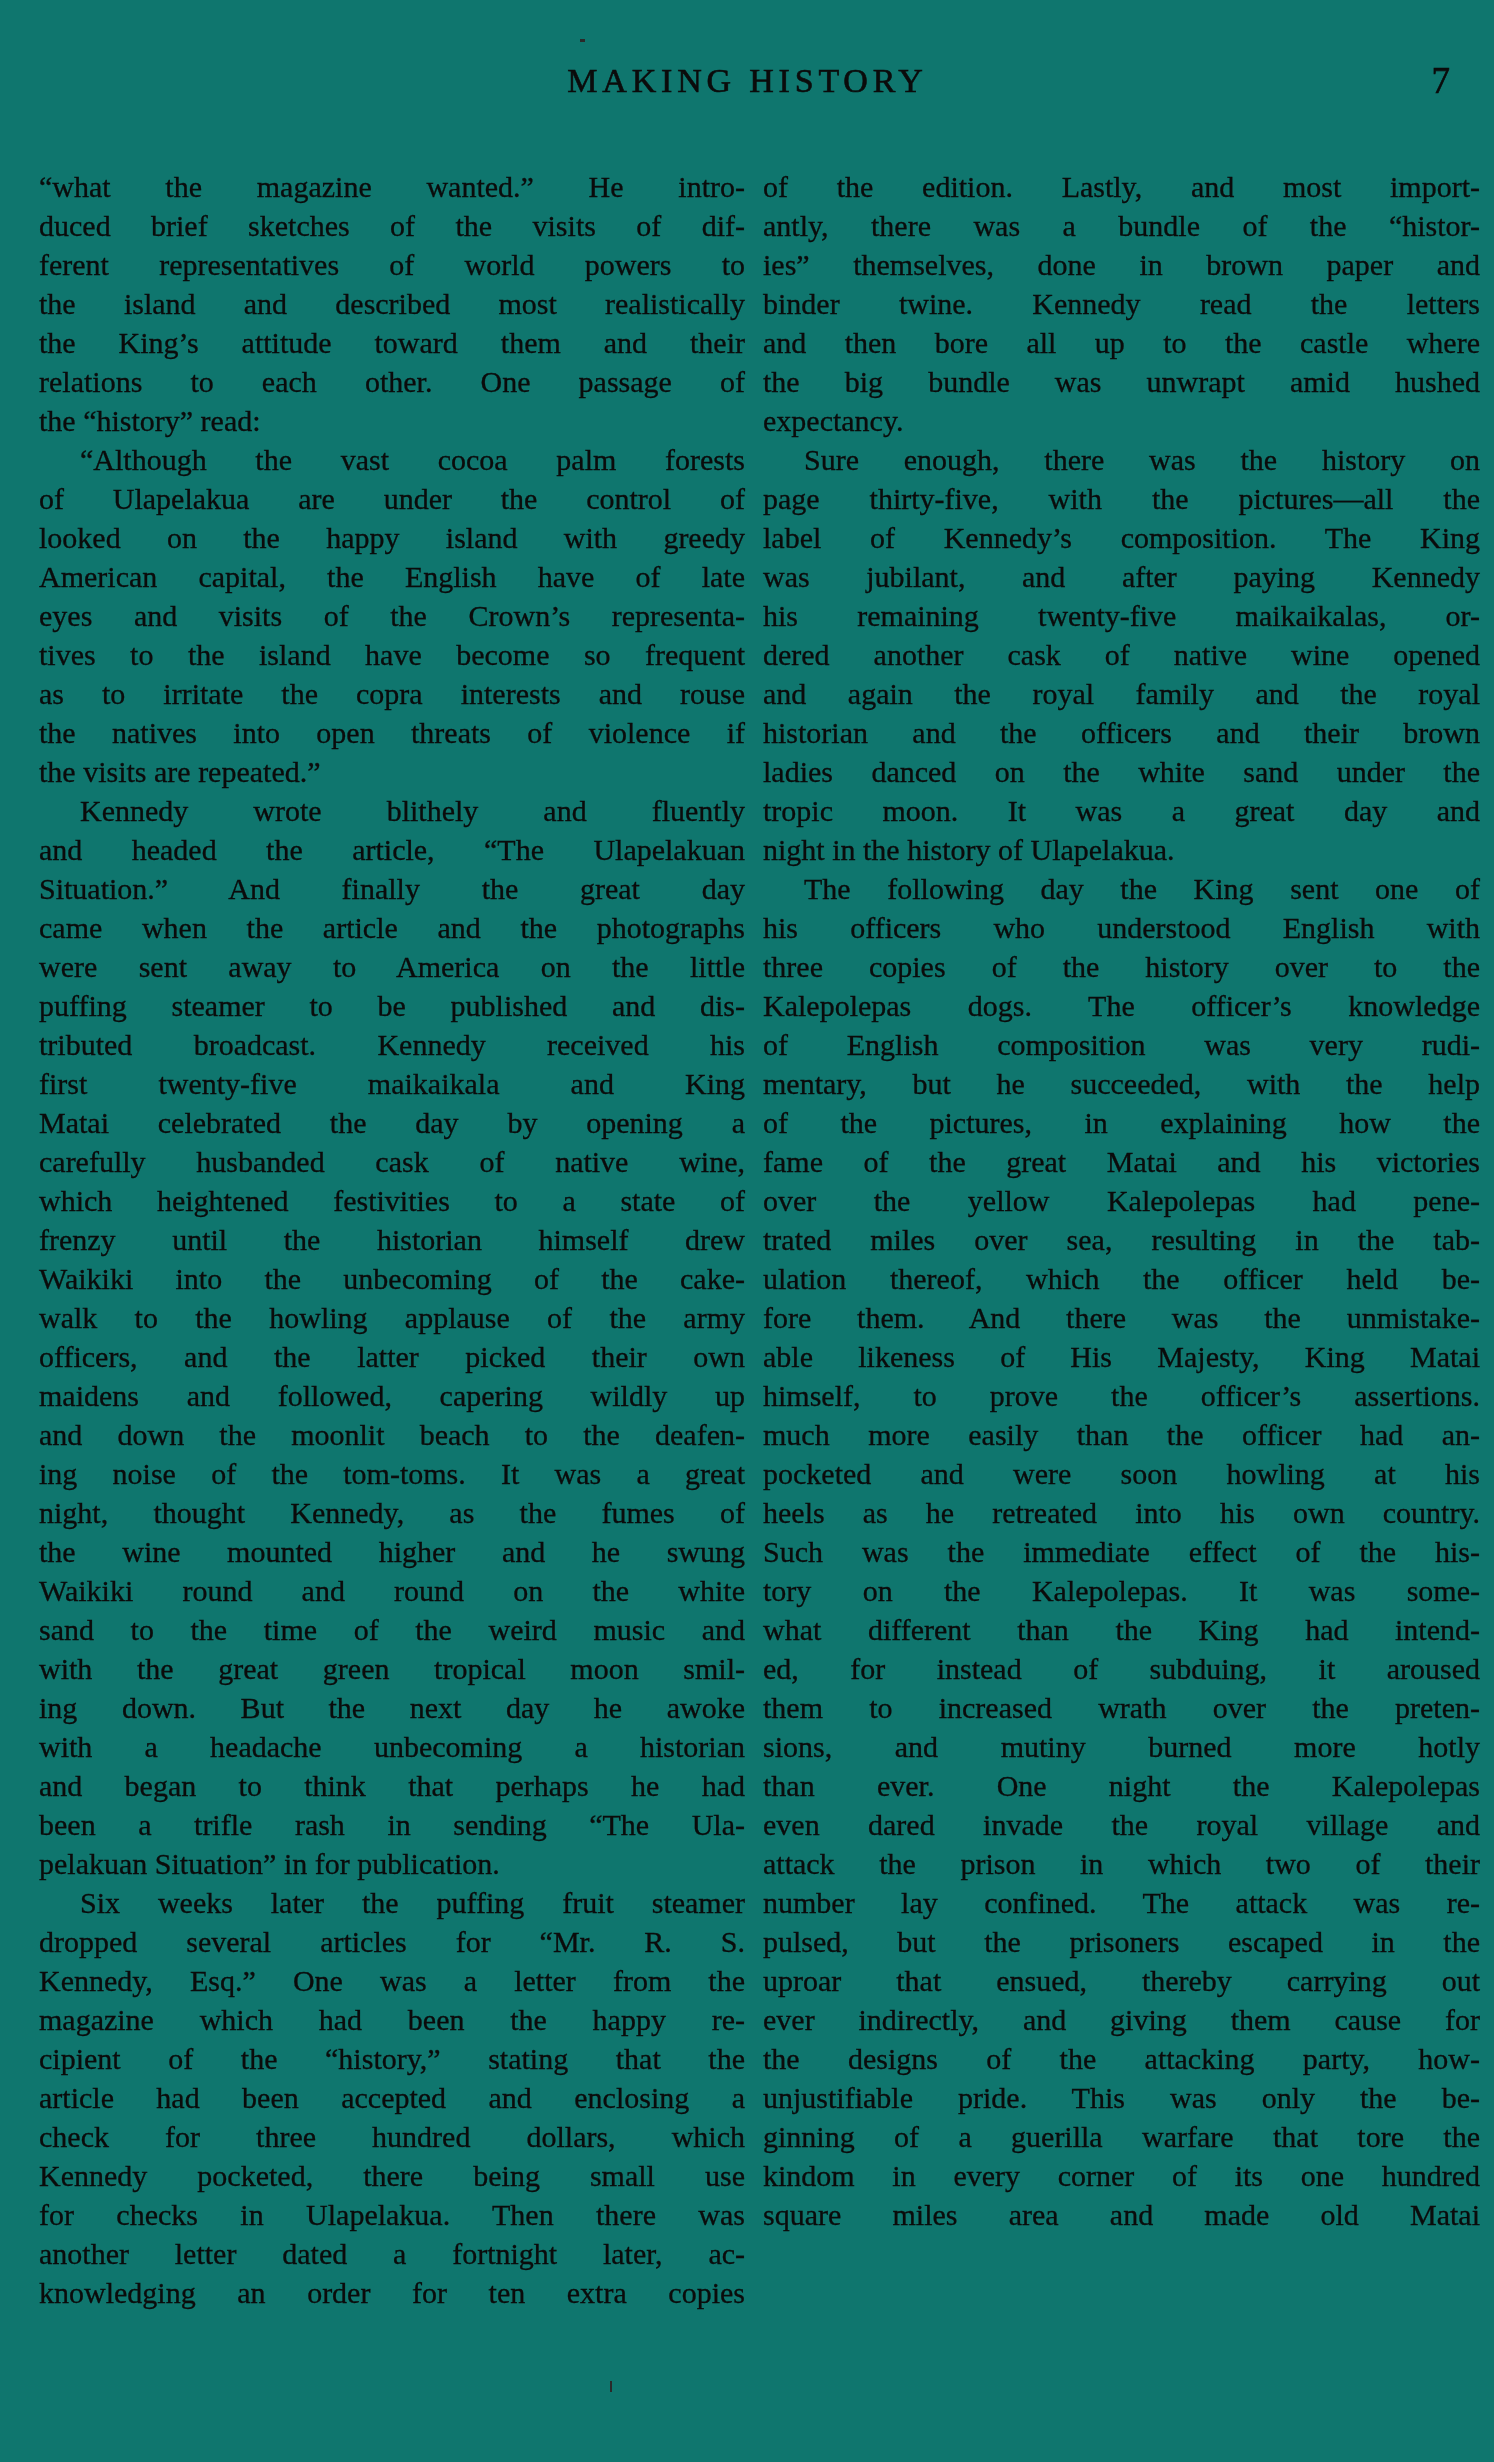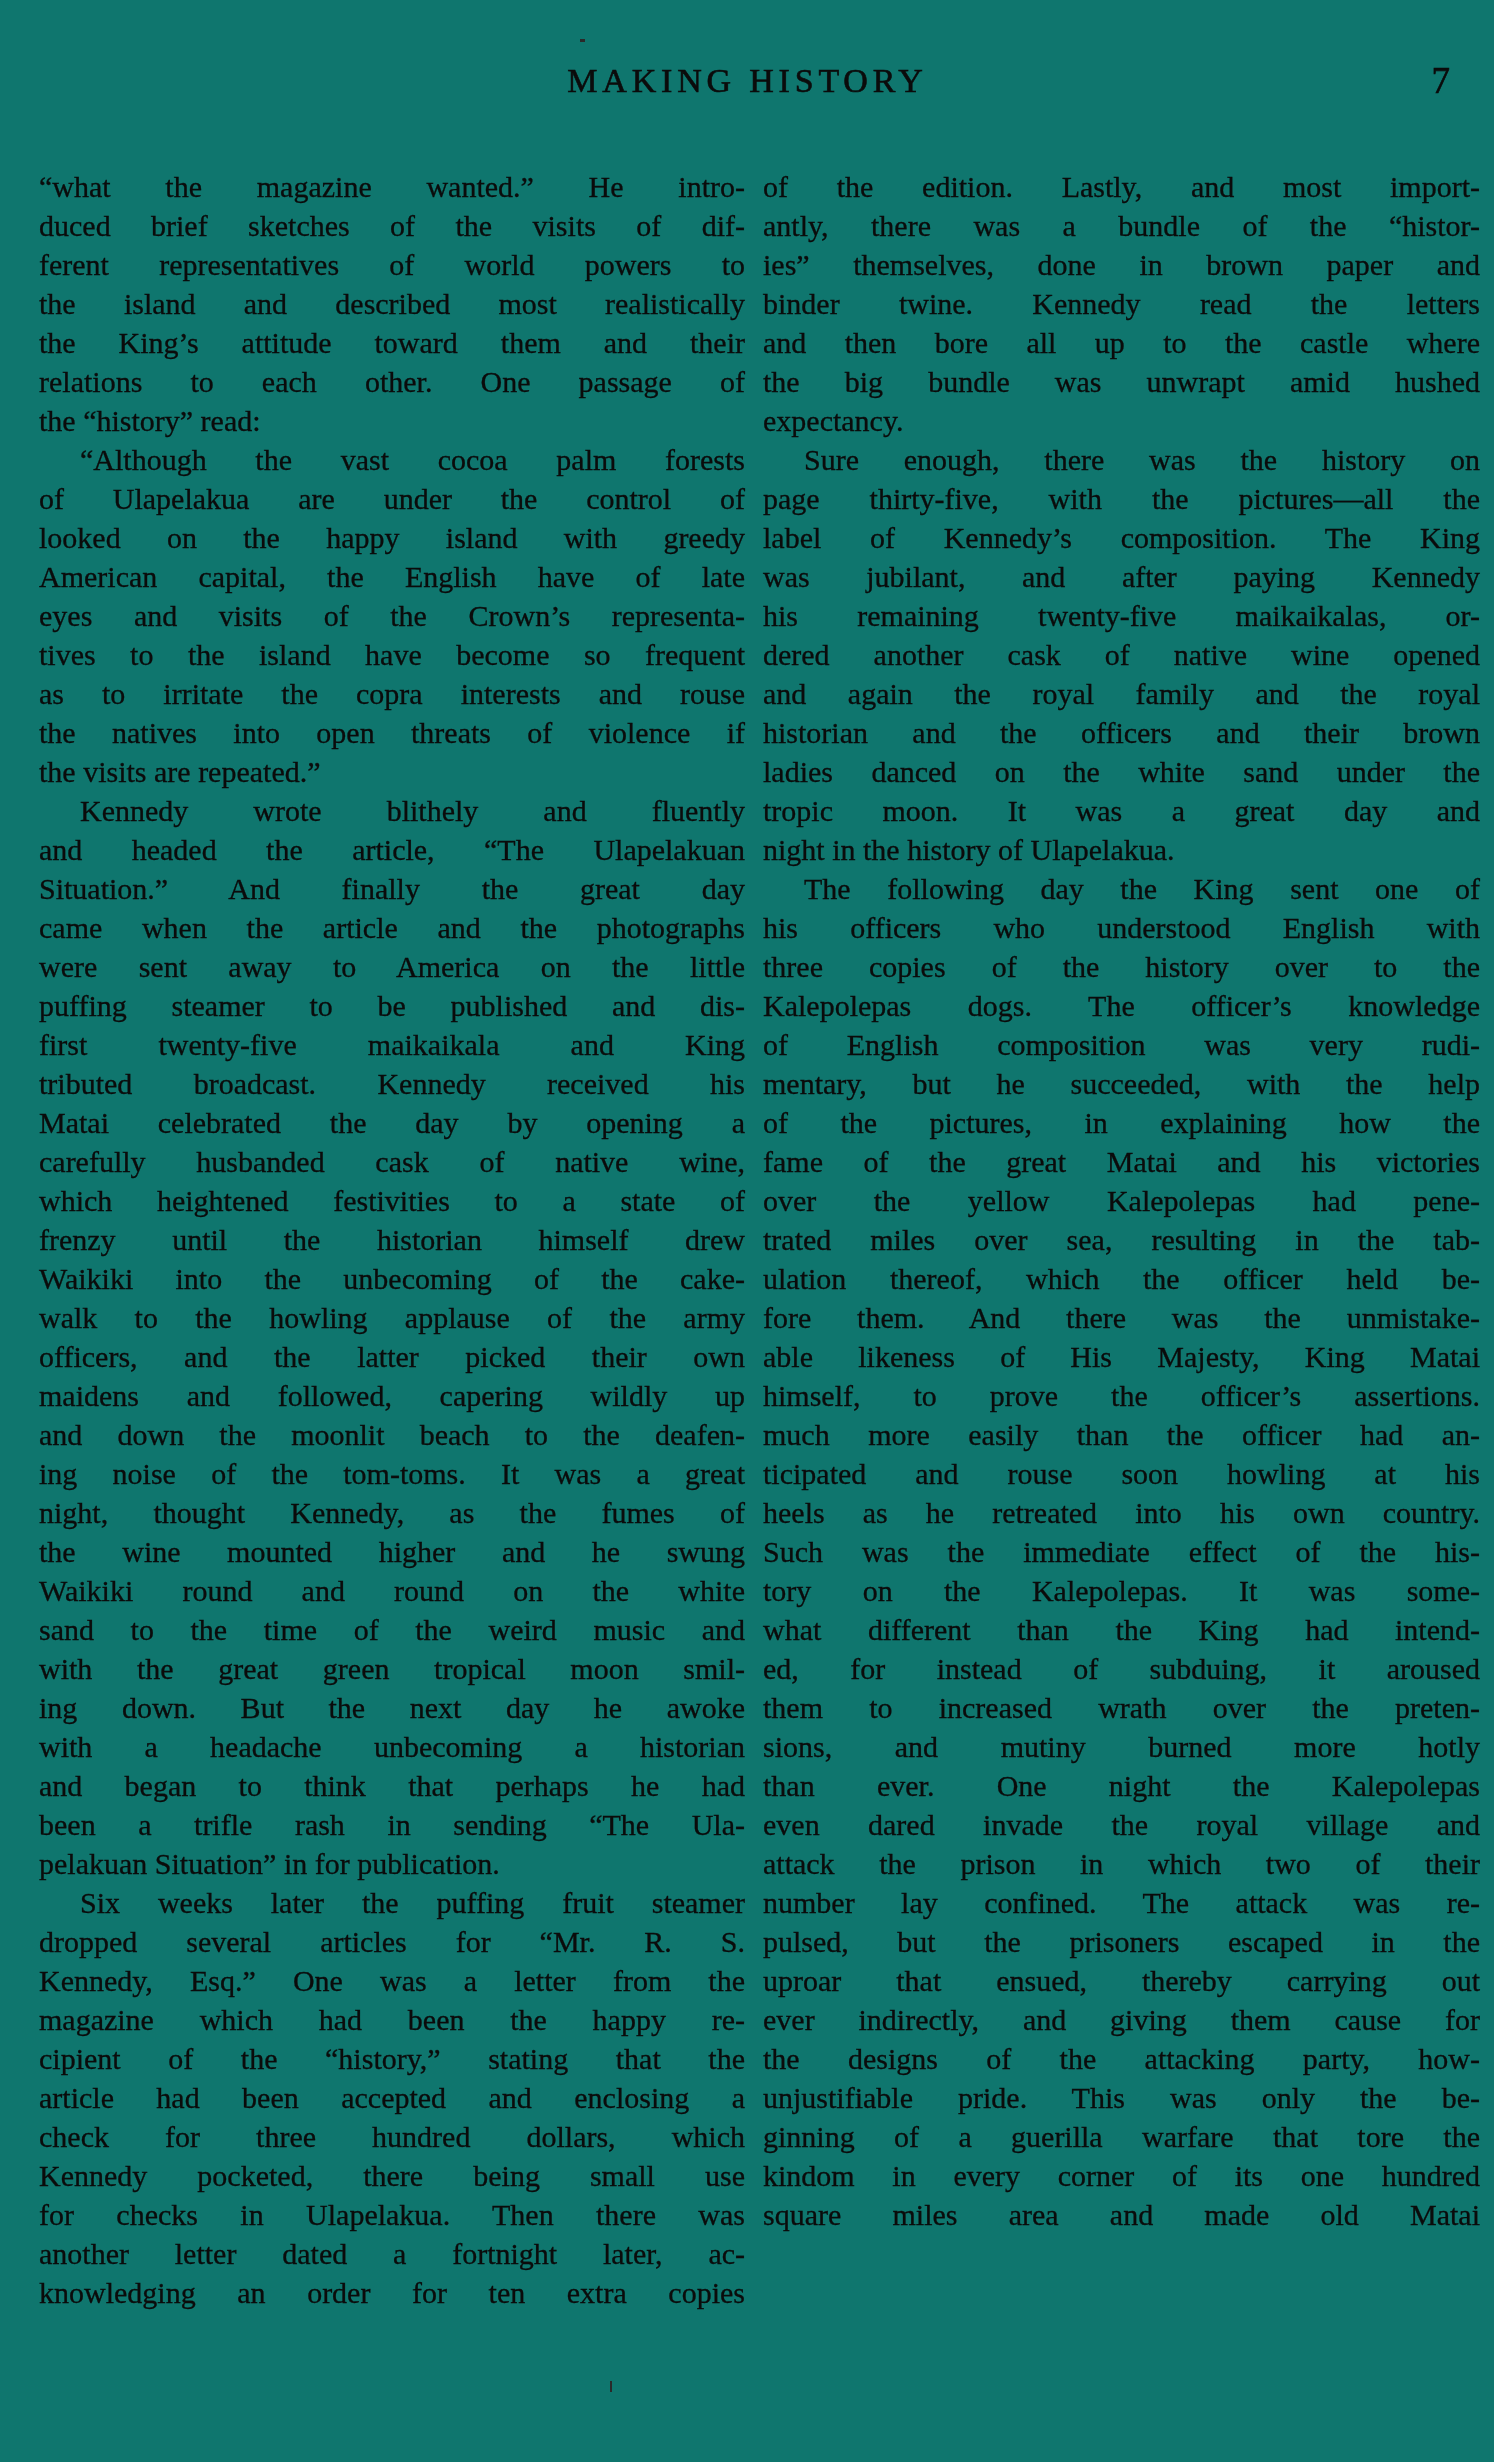--- a/index.html
+++ b/index.html
@@ -70,22 +70,22 @@
         <div class="line">the natives into open threats of violence if</div>
         <div class="line last">the visits are repeated.”</div>
       </div>
       <div>
         <div class="line indent">Kennedy wrote blithely and fluently</div>
         <div class="line">and headed the article, “The Ulapelakuan</div>
         <div class="line">Situation.” And finally the great day</div>
         <div class="line">came when the article and the photographs</div>
         <div class="line">were sent away to America on the little</div>
         <div class="line">puffing steamer to be published and dis-</div>
+        <div class="line">tributed broadcast. Kennedy received his</div>
         <div class="line">first twenty-five maikaikala and King</div>
-        <div class="line">tributed broadcast. Kennedy received his</div>
         <div class="line">Matai celebrated the day by opening a</div>
         <div class="line">carefully husbanded cask of native wine,</div>
         <div class="line">which heightened festivities to a state of</div>
         <div class="line">frenzy until the historian himself drew</div>
         <div class="line">Waikiki into the unbecoming of the cake-</div>
         <div class="line">walk to the howling applause of the army</div>
         <div class="line">officers, and the latter picked their own</div>
         <div class="line">maidens and followed, capering wildly up</div>
         <div class="line">and down the moonlit beach to the deafen-</div>
         <div class="line">ing noise of the tom-toms. It was a great</div>
@@ -146,21 +146,21 @@
         <div class="line">mentary, but he succeeded, with the help</div>
         <div class="line">of the pictures, in explaining how the</div>
         <div class="line">fame of the great Matai and his victories</div>
         <div class="line">over the yellow Kalepolepas had pene-</div>
         <div class="line">trated miles over sea, resulting in the tab-</div>
         <div class="line">ulation thereof, which the officer held be-</div>
         <div class="line">fore them. And there was the unmistake-</div>
         <div class="line">able likeness of His Majesty, King Matai</div>
         <div class="line">himself, to prove the officer’s assertions.</div>
         <div class="line">much more easily than the officer had an-</div>
-        <div class="line">ticipated and rouse soon howling at his</div>
+        <div class="line">pocketed and were soon howling at his</div>
         <div class="line">heels as he retreated into his own country.</div>
         <div class="line">Such was the immediate effect of the his-</div>
         <div class="line">tory on the Kalepolepas. It was some-</div>
         <div class="line">what different than the King had intend-</div>
         <div class="line">ed, for instead of subduing, it aroused</div>
         <div class="line">them to increased wrath over the preten-</div>
         <div class="line">sions, and mutiny burned more hotly</div>
         <div class="line">than ever. One night the Kalepolepas</div>
         <div class="line">even dared invade the royal village and</div>
         <div class="line">attack the prison in which two of their</div>

